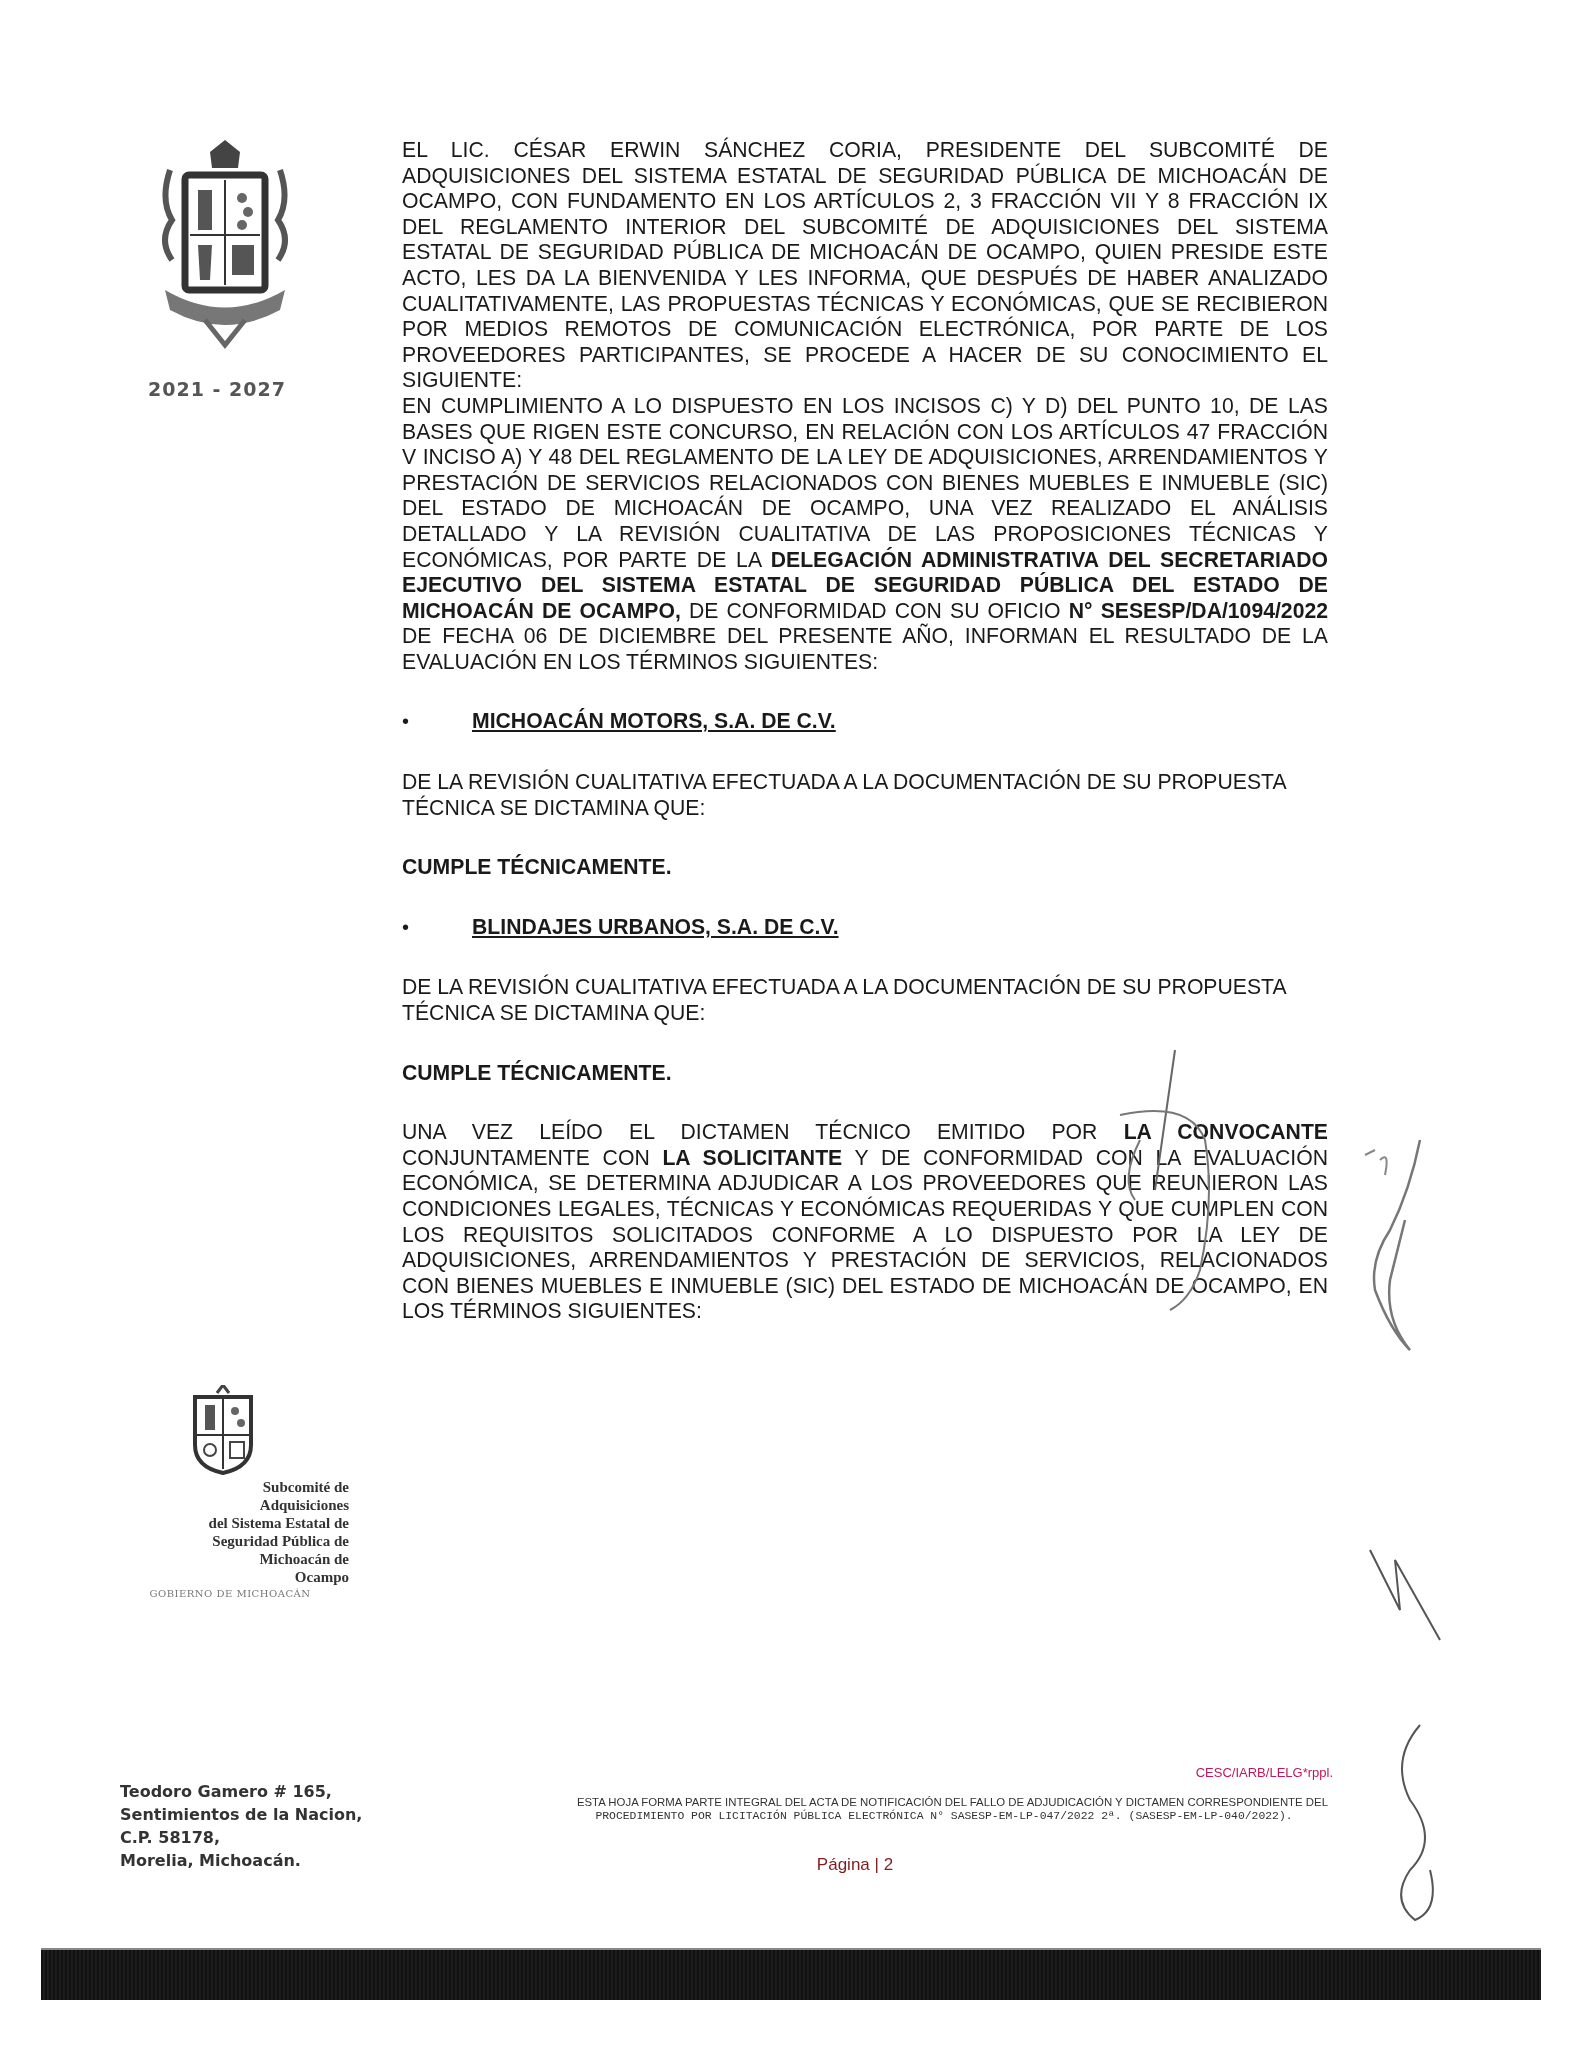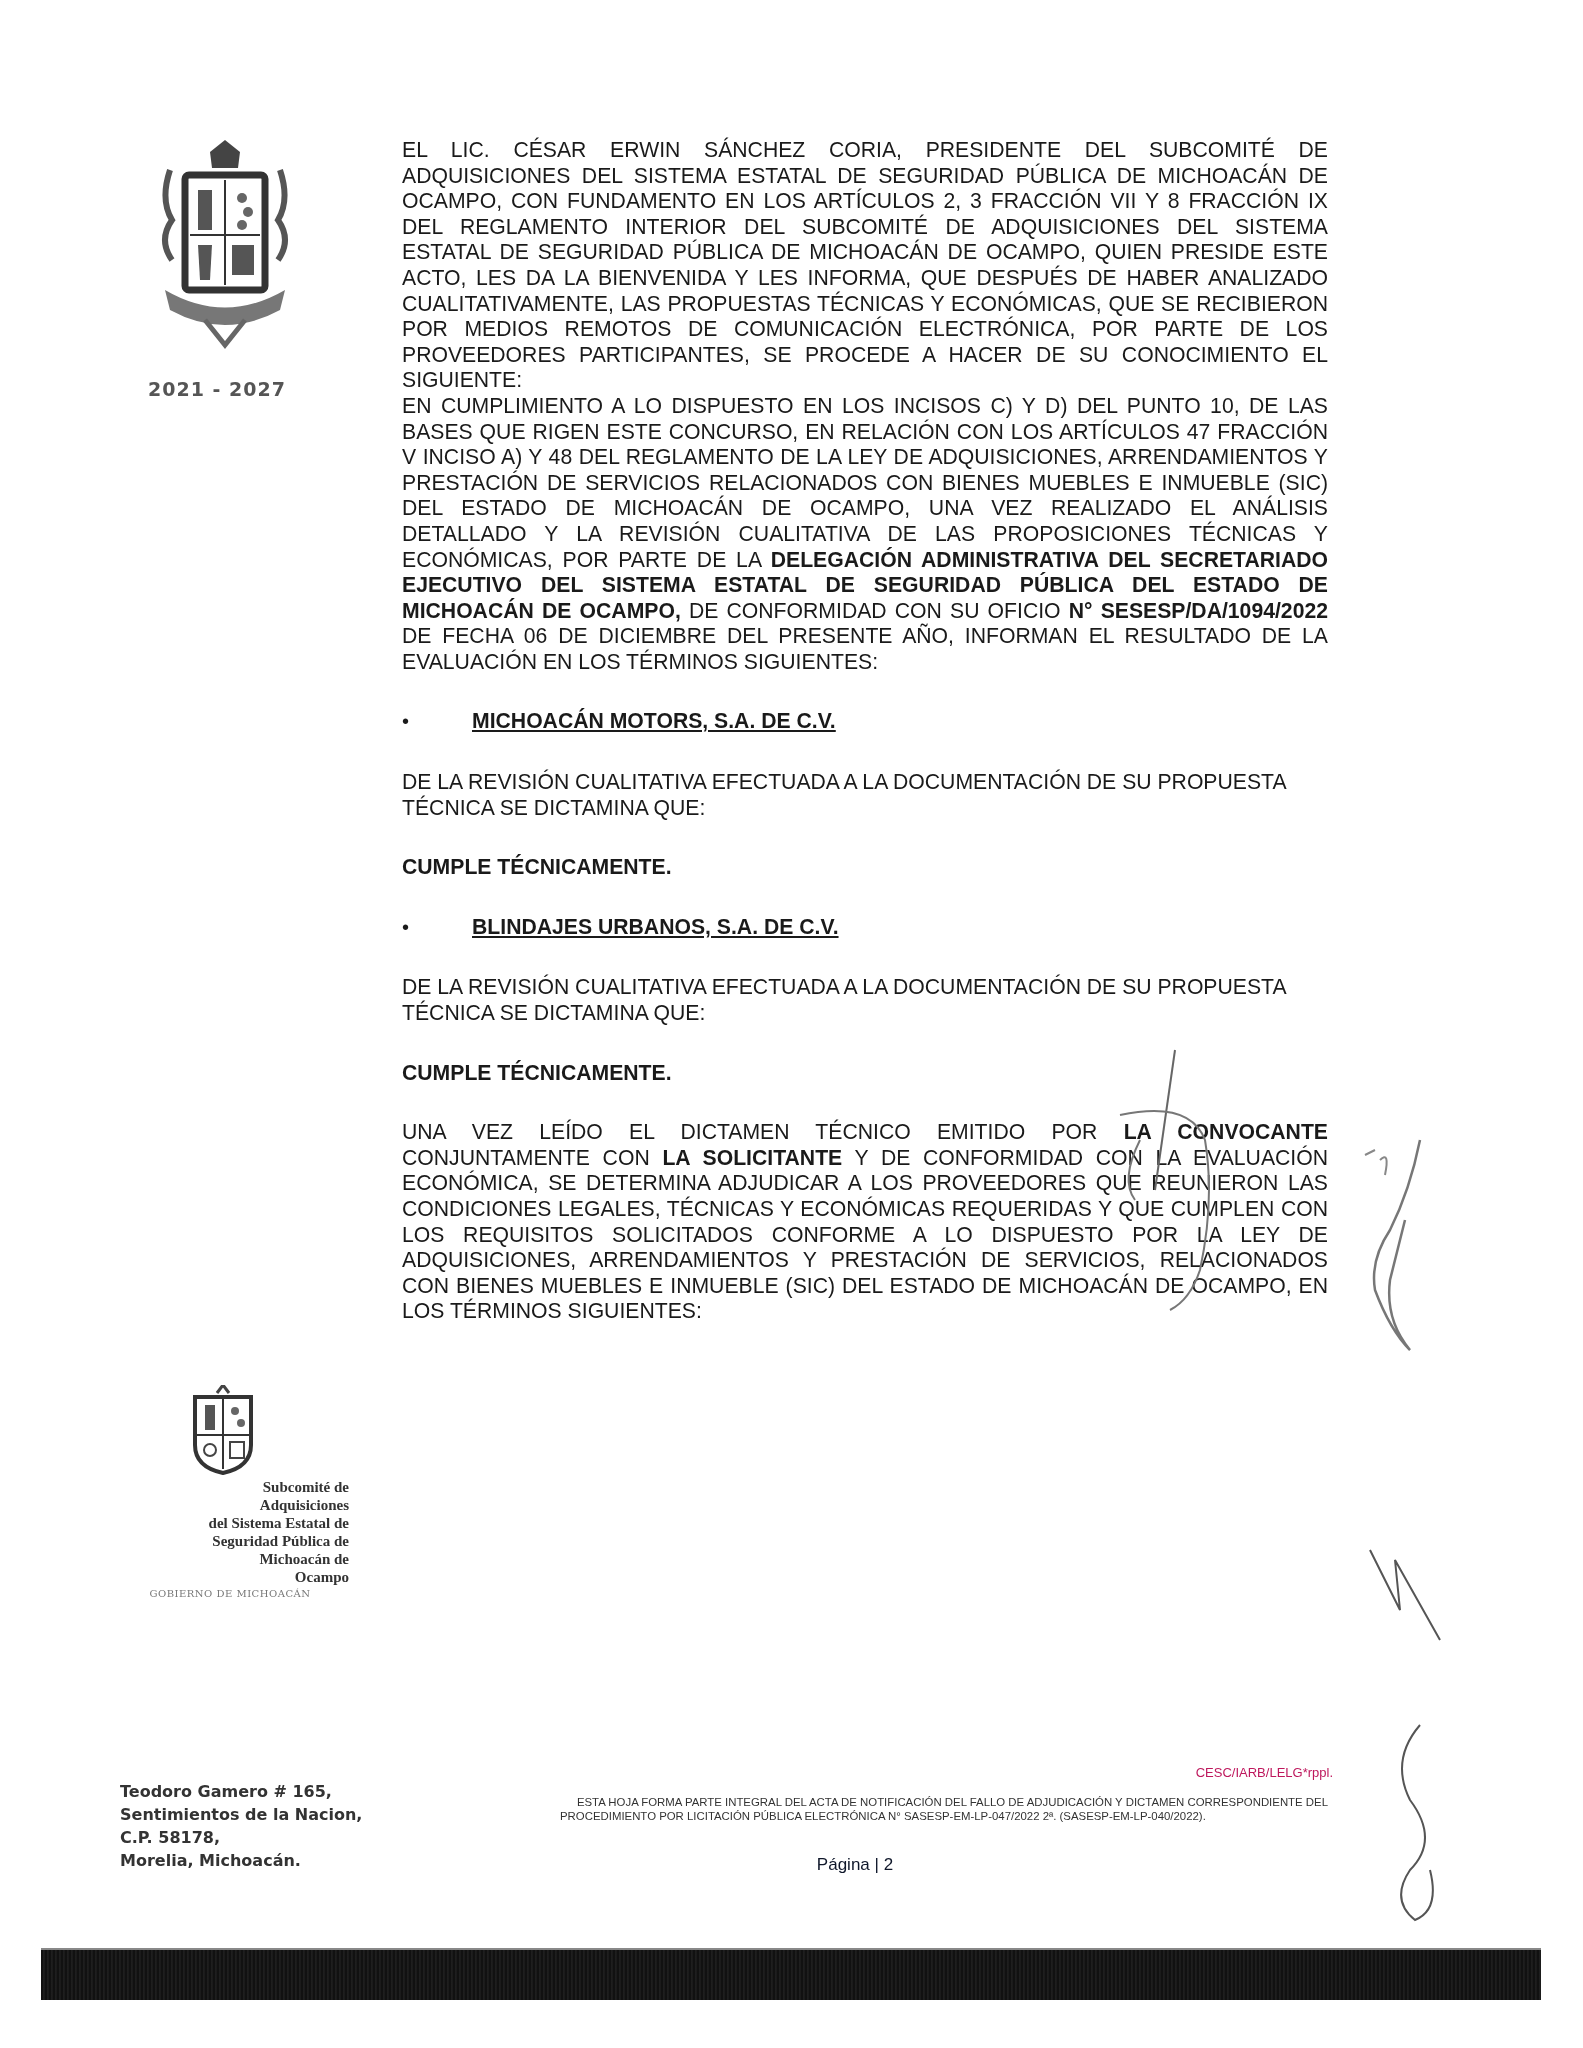--- a/index.html
+++ b/index.html
@@ -30,22 +30,22 @@
   .company { font-weight: bold; text-decoration: underline; }
   .partidas { margin: 32px 0 0 0; }
   .partidas b { font-weight: bold; }
   .rev { margin: 34px 0 0 0; }
   .cumple { font-weight: bold; margin: 34px 0 0 0; }
   .adjud { margin: 34px 0 0 0; }
 
   
   .initials { right: 250px; top: 1765px; font-size: 13px; color: #be185d; }
   .footnote { left: 440px; top: 1795px; width: 888px; text-align: right; font-size: 11.4px; line-height: 14px; color: #333; }
-  .footnote .l2 { display: block; text-align: left; padding-left: 120px; }
-  .pagenum { left: 760px; top: 1855px; width: 190px; text-align: center; font-size: 17px; color: #0f172a; }
+  .footnote .l2 { display: block; text-align: center; padding-left: 120px; font-family: Liberation Mono, monospace; }
+  .pagenum { left: 760px; top: 1855px; width: 190px; text-align: center; font-size: 17px; color: #7f1d1d; }
   .bottom-bar { left: 41px; top: 1948px; width: 1500px; height: 50px;
     background: repeating-linear-gradient(90deg, #111 0px, #111 2px, #2c2c2c 3px, #0a0a0a 4px); border-top: 2px solid #888; }
 
   
   .sig { pointer-events: none; }
 </style>
 </head>
 <body>
 
 <div class="abs crest-top">

